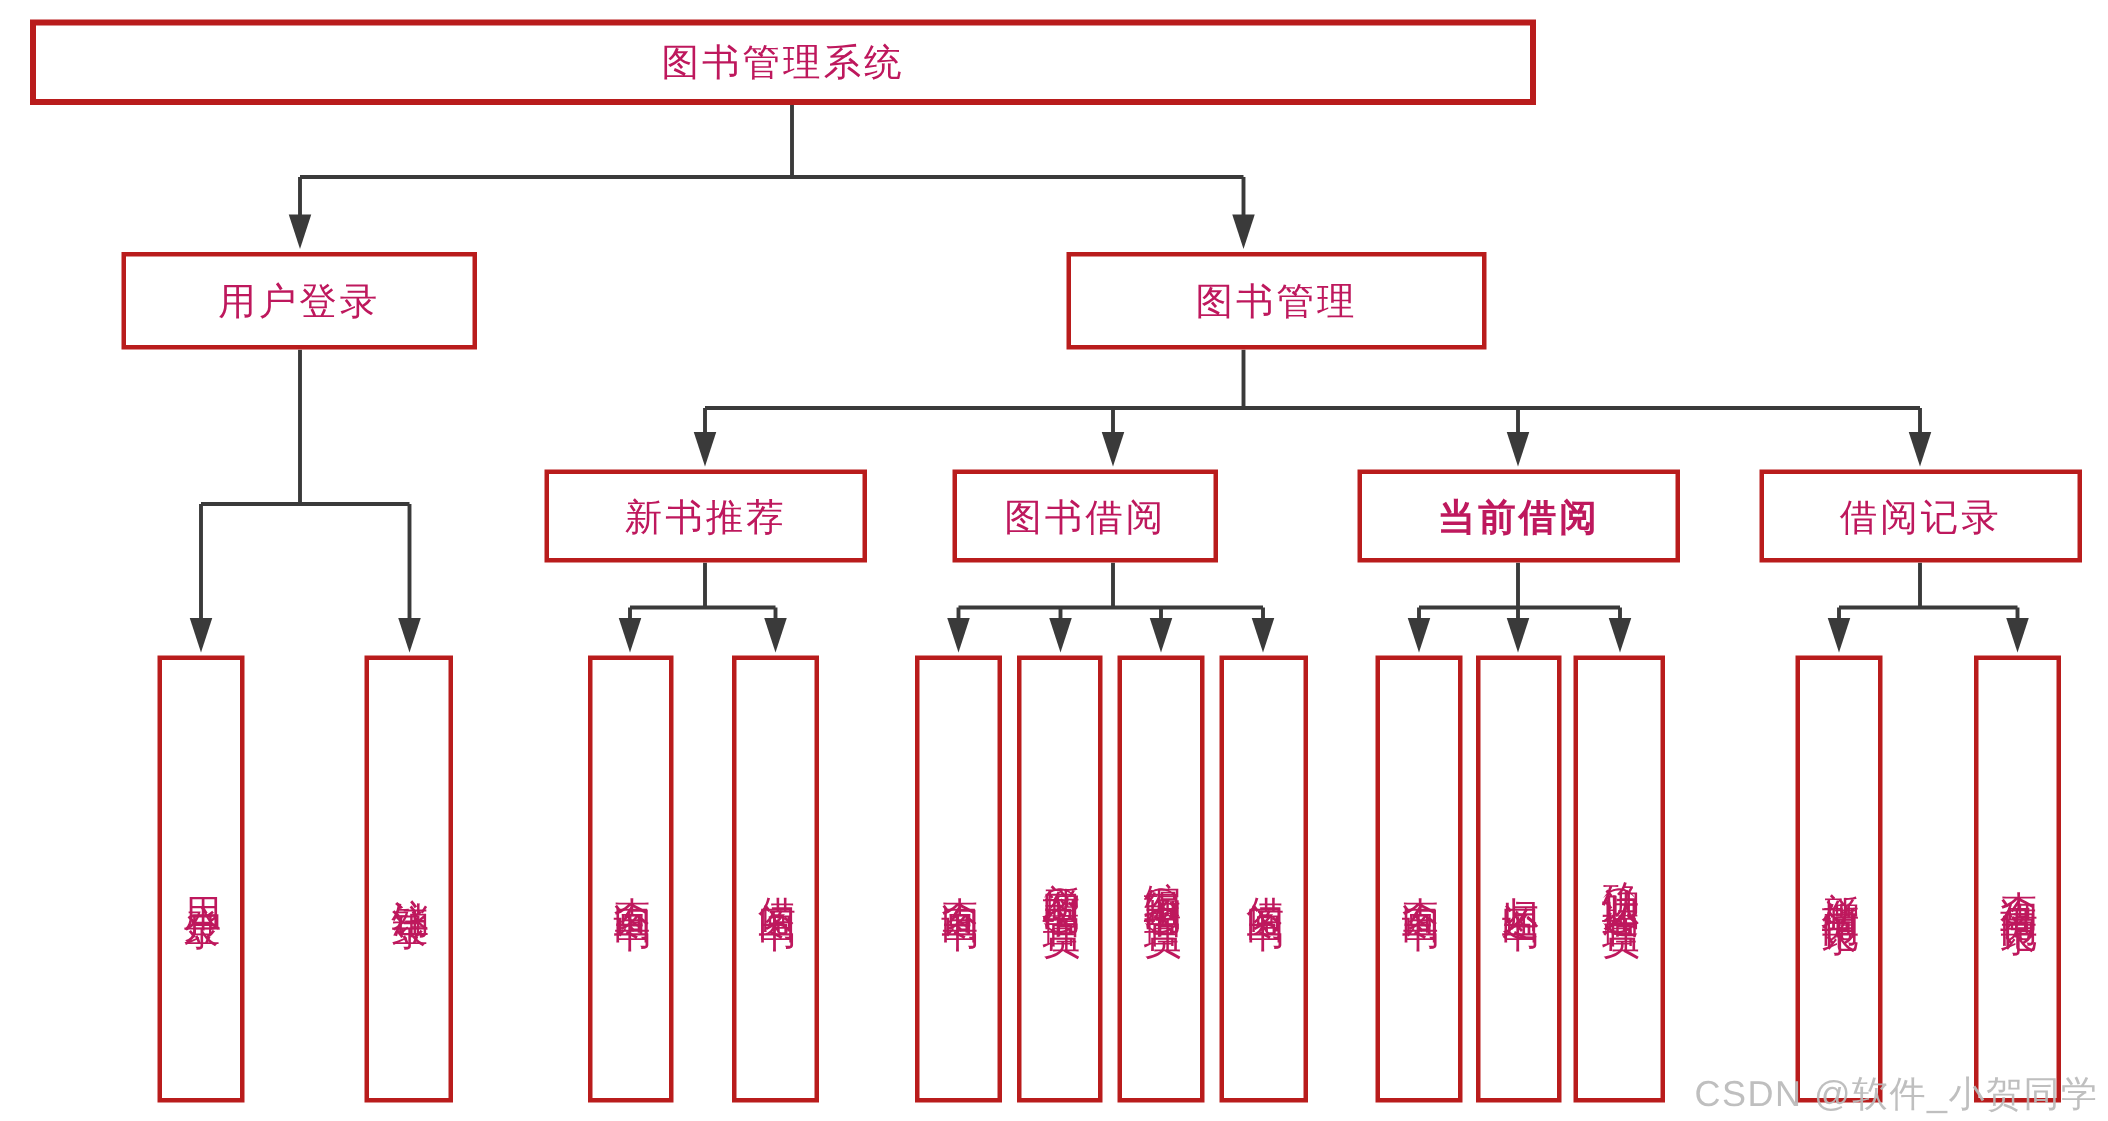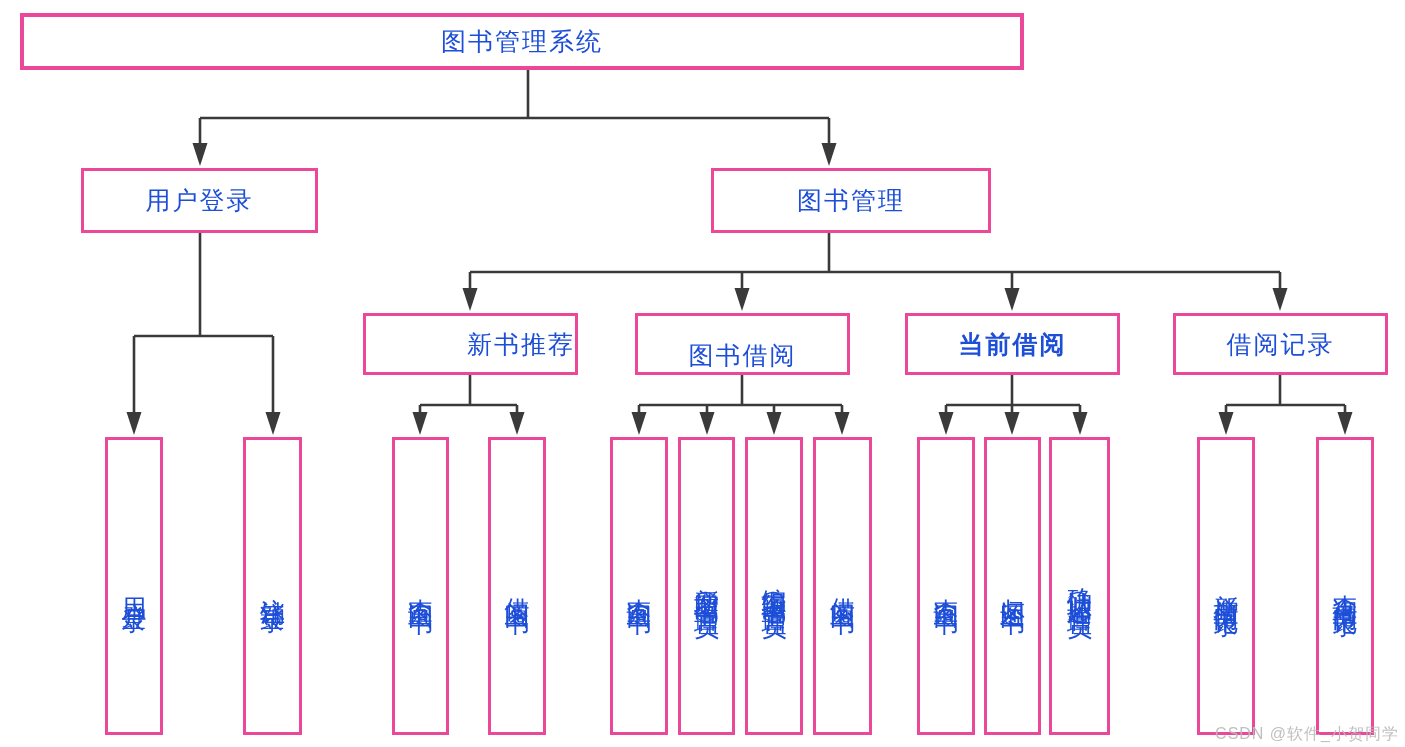--- a/index.html
+++ b/index.html
@@ -8,43 +8,43 @@
     width:1405px;height:747px;
     background:#ffffff;
     font-family:"Liberation Sans", sans-serif;
     overflow:hidden;
   }
   #connector-layer{position:absolute;left:0;top:0;z-index:1;}
   .node{
     position:absolute;
     box-sizing:border-box;
     background:#ffffff;
-    border:3px solid #ec4899;
+    border:3px solid #b91c1c;
     display:flex;
     align-items:center;
     justify-content:center;
-    color:#1d4ed8;
+    color:#be185d;
     z-index:2;
     text-align:center;
   }
   .node.root{border-width:4px;font-size:26px;letter-spacing:3px;}
   .node.h{font-size:25px;letter-spacing:2px;}
   .node.v{
     writing-mode:vertical-rl;
     text-orientation:mixed;
     font-size:25px;
     letter-spacing:4px;
     line-height:1;
   }
   #watermark{
     position:absolute;
     right:6px;
     bottom:2px;
     z-index:5;
-    font-size:16px;
+    font-size:24px;
     color:rgba(186,186,186,0.93);
     letter-spacing:1px;
     white-space:nowrap;
   }
 </style>
 </head>
 <body>
 
 <div id="stage">
   <div id="watermark">CSDN @软件_小贺同学</div>
@@ -104,24 +104,24 @@
     </svg>
     <div class="node h root" style="left: 20px; top: 13px; width: 1004px; height: 57px;">
       <span>图书管理系统</span>
     </div>
     <div class="node h" style="left: 81px; top: 168px; width: 237px; height: 65px;">
       <span>用户登录</span>
     </div>
     <div class="node h" style="left: 711px; top: 168px; width: 280px; height: 65px;">
       <span>图书管理</span>
     </div>
-    <div class="node h" style="left: 363px; top: 313px; width: 215px; height: 62px; justify-content: flex-end;">
+    <div class="node h" style="left: 363px; top: 313px; width: 215px; height: 62px;">
       <span>新书推荐</span>
     </div>
-    <div class="node h" style="left: 635px; top: 313px; width: 215px; height: 62px; align-items: flex-end;">
+    <div class="node h" style="left: 635px; top: 313px; width: 177px; height: 62px;">
       <span>图书借阅</span>
     </div>
     <div class="node h" style="left: 905px; top: 313px; width: 215px; height: 62px; font-weight: bold;">
       <span>当前借阅</span>
     </div>
     <div class="node h" style="left: 1173px; top: 313px; width: 215px; height: 62px;">
       <span>借阅记录</span>
     </div>
     <div class="node v" style="left: 105px; top: 437px; width: 58px; height: 298px;">
       <span>用户登录</span>

